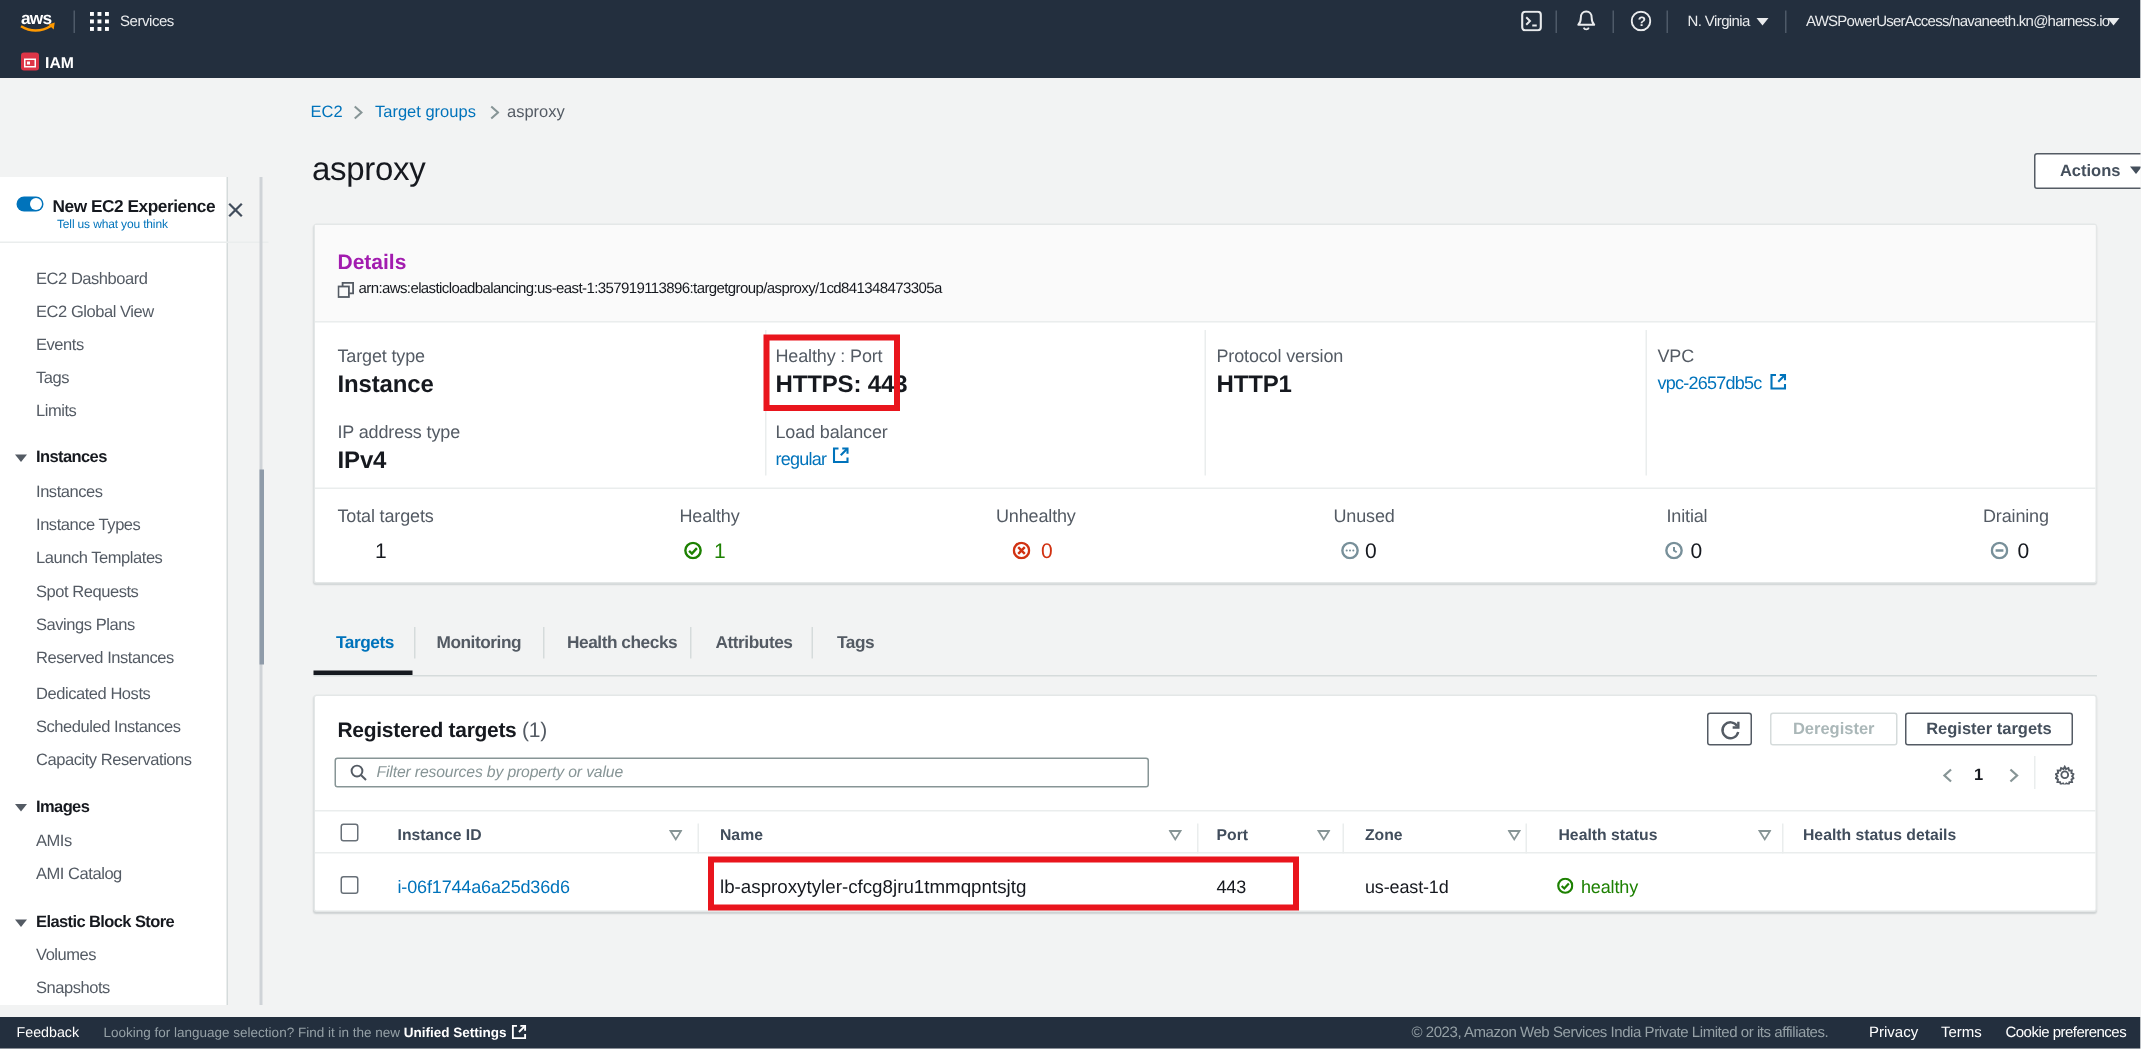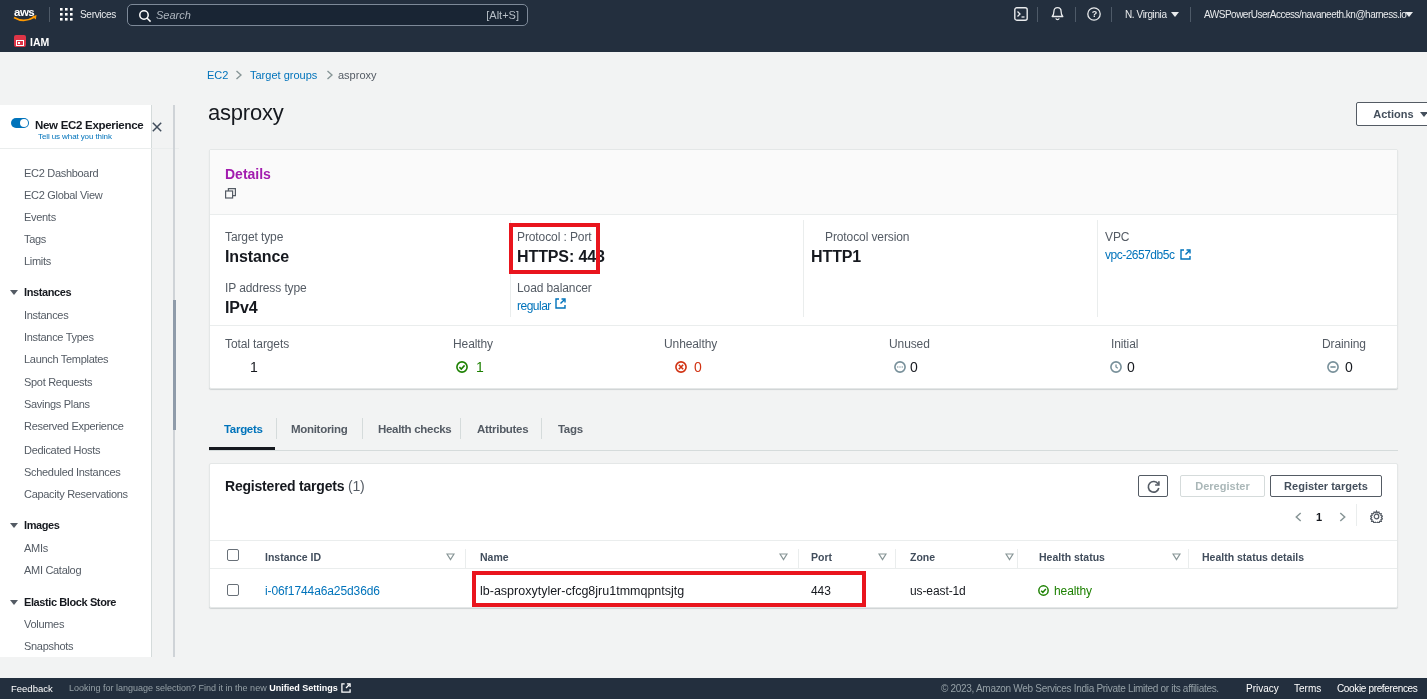--- a/index.html
+++ b/index.html
@@ -10,21 +10,21 @@
 
 #topnav { position:absolute; left:0; top:0; width:1427px; height:28px; background:#232f3e; }
 #iambar { position:absolute; left:0; top:28px; width:1427px; height:24px; background:#232f3e; }
 .navtxt { color:#e9ebed; font-size:10px; letter-spacing:-0.3px; }
 .vdiv { position:absolute; width:1px; background:#4e5a68; top:7px; height:15px; }
 #searchbox { position:absolute; left:127px; top:4px; width:401px; height:22px; background:#192534; border:1px solid #7d8998; border-radius:5px; }
 #searchbox .ph { position:absolute; left:28px; top:4px; font-style:italic; color:#aeb6bf; font-size:11px; }
 #searchbox .alt { position:absolute; right:8px; top:4px; color:#b7bfc7; font-size:11px; }
 
 
-#sidebar { position:absolute; left:0; top:105px; width:152px; height:552px; background:#fff; border-right:1px solid #d5dbdb;padding-left:48px; }
+#sidebar { position:absolute; left:0; top:118px; width:152px; height:552px; background:#fff; border-right:1px solid #d5dbdb;padding-left:48px; }
 #sidebar .navitem { position:absolute; left:24px; color:#545b64; font-size:11px; letter-spacing:-0.3px; }
 #sidebar .navhead { position:absolute; left:24px; color:#16191f; font-size:11px; font-weight:bold; letter-spacing:-0.4px; }
 .tri-down { position:absolute; width:0; height:0; border-left:4px solid transparent; border-right:4px solid transparent; border-top:5px solid #545b64; }
 
 
 #content { position:absolute; left:180px; top:52px; width:1247px; height:626px; }
 .link { color:#0073bb; text-decoration:none; }
 .card { position:absolute; background:#fff; border:1px solid #e4e7e7; border-radius:2px; box-shadow:0 1px 1px 0 rgba(0,28,36,.15); }
 .lbl { color:#545b64; font-size:12px; letter-spacing:-0.1px; }
 .val { color:#16191f; font-size:16px; letter-spacing:-0.1px; }
@@ -58,28 +58,20 @@
         <rect x="10" y="0" width="2.6" height="2.6"></rect>
       <rect x="0" y="5" width="2.6" height="2.6"></rect>
         <rect x="5" y="5" width="2.6" height="2.6"></rect>
         <rect x="10" y="5" width="2.6" height="2.6"></rect>
       <rect x="0" y="10" width="2.6" height="2.6"></rect>
         <rect x="5" y="10" width="2.6" height="2.6"></rect>
         <rect x="10" y="10" width="2.6" height="2.6"></rect>
     </g>
   </svg>
   <div class="abs navtxt" style="left:80px;top:9px">Services</div>
-  <div id="searchbox">
-    <svg class="abs" style="left:10px;top:4px" width="14" height="14" viewBox="0 0 14 14">
-      <circle cx="6" cy="6" r="4.2" stroke="#fff" stroke-width="1.5" fill="none"></circle>
-      <line x1="9.2" y1="9.2" x2="12.6" y2="12.6" stroke="#fff" stroke-width="1.5"></line>
-    </svg>
-    <span class="ph">Search</span>
-    <span class="alt">[Alt+S]</span>
-  </div>
 
   <svg class="abs" style="left:1014px;top:7px" width="14" height="14" viewBox="0 0 14 14">
     <rect x="0.8" y="0.8" width="12.4" height="12.4" rx="2" stroke="#e9ebed" stroke-width="1.4" fill="none"></rect>
     <path d="M3.5 4.5 L6 7 L3.5 9.5" stroke="#e9ebed" stroke-width="1.3" fill="none"></path>
     <line x1="7.5" y1="10" x2="10.5" y2="10" stroke="#e9ebed" stroke-width="1.3"></line>
   </svg>
   <div class="vdiv" style="left:1037px"></div>
   <svg class="abs" style="left:1050px;top:6px" width="15" height="16" viewBox="0 0 15 16">
     <path d="M7.5 1.6 C9.7 1.6 11.1 3.3 11.1 5.6 C11.1 8.4 11.9 9.6 12.8 10.5 H2.2 C3.1 9.6 3.9 8.4 3.9 5.6 C3.9 3.3 5.3 1.6 7.5 1.6 Z" stroke="#e9ebed" stroke-width="1.3" fill="none" stroke-linejoin="round"></path>
     <path d="M5.8 12.4 a1.8 1.8 0 0 0 3.4 0" stroke="#e9ebed" stroke-width="1.2" fill="none"></path>
@@ -125,21 +117,21 @@
   <div class="navitem" style="top:128px">Tags</div>
   <div class="navitem" style="top:150px">Limits</div>
 
   <div class="tri-down" style="left:10px;top:185px"></div>
   <div class="navhead" style="top:181px">Instances</div>
   <div class="navitem" style="top:204px">Instances</div>
   <div class="navitem" style="top:226px">Instance Types</div>
   <div class="navitem" style="top:248px">Launch Templates</div>
   <div class="navitem" style="top:271px">Spot Requests</div>
   <div class="navitem" style="top:293px">Savings Plans</div>
-  <div class="navitem" style="top:315px">Reserved Experience</div>
+  <div class="navitem" style="top:315px">Reserved Instances</div>
   <div class="navitem" style="top:339px">Dedicated Hosts</div>
   <div class="navitem" style="top:361px">Scheduled Instances</div>
   <div class="navitem" style="top:383px">Capacity Reservations</div>
 
   <div class="tri-down" style="left:10px;top:418px"></div>
   <div class="navhead" style="top:414px">Images</div>
   <div class="navitem" style="top:437px">AMIs</div>
   <div class="navitem" style="top:459px">AMI Catalog</div>
 
   <div class="tri-down" style="left:10px;top:495px"></div>
@@ -166,41 +158,42 @@
   <div class="abs" style="left:28px;top:48px;font-size:22px;color:#16191f;letter-spacing:-0.2px">asproxy</div>
   <div class="btn" style="left:1176px;top:50px;width:89px;height:24px;line-height:22px">Actions&nbsp;&nbsp;<span style="display:inline-block;width:0;height:0;border-left:4px solid transparent;border-right:4px solid transparent;border-top:5px solid #444f5c;vertical-align:1px"></span></div>
 
   <div class="card" style="left:29px;top:97px;width:1189px;height:240px">
     <div style="position:absolute;left:0;top:0;width:100%;height:65px;background:#fafafa;border-bottom:1px solid #eaeded"></div>
     <div class="abs" style="left:15px;top:16px;font-size:14px;font-weight:bold;color:#a21caf">Details</div>
     <svg class="abs" style="left:15px;top:38px" width="11" height="11" viewBox="0 0 11 11">
       <rect x="0.6" y="3" width="7" height="7" stroke="#545b64" stroke-width="1.2" fill="none"></rect>
       <path d="M3.4 3 V0.6 H10.4 V7.6 H7.8" stroke="#545b64" stroke-width="1.2" fill="none"></path>
     </svg>
+    <div class="abs" style="left:29px;top:37px;font-size:10px;letter-spacing:-0.4px;color:#16191f">arn:aws:elasticloadbalancing:us-east-1:357919113896:targetgroup/asproxy/1cd841348473305a</div>
 
     <div class="abs" style="left:300px;top:70px;width:1px;height:97px;background:#eaeded"></div>
     <div class="abs" style="left:593px;top:70px;width:1px;height:97px;background:#eaeded"></div>
     <div class="abs" style="left:887px;top:70px;width:1px;height:97px;background:#eaeded"></div>
 
     <div class="abs lbl" style="left:15px;top:80px">Target type</div>
     <div class="abs val" style="left:15px;top:98px;font-weight:bold">Instance</div>
     <div class="abs lbl" style="left:15px;top:131px">IP address type</div>
     <div class="abs val" style="left:15px;top:149px;font-weight:bold">IPv4</div>
 
-    <div class="abs lbl" style="left:307px;top:80px">Protocol : Port</div>
+    <div class="abs lbl" style="left:307px;top:80px">Healthy : Port</div>
     <div class="abs val" style="left:307px;top:98px;font-weight:bold">HTTPS: 443</div>
     <div class="abs lbl" style="left:307px;top:131px">Load balancer</div>
     <div class="abs" style="left:307px;top:149px;font-size:12px"><span class="link" style="letter-spacing:-0.5px">regular</span></div>
     <svg class="abs" style="left:345px;top:148px" width="11" height="11" viewBox="0 0 11 11">
       <path d="M4 1 H1 V10 H10 V7" stroke="#0073bb" stroke-width="1.4" fill="none"></path>
       <path d="M6.5 1 H10 V4.5" stroke="#0073bb" stroke-width="1.4" fill="none"></path>
       <line x1="9.6" y1="1.4" x2="5.5" y2="5.5" stroke="#0073bb" stroke-width="1.4"></line>
     </svg>
 
-    <div class="abs lbl" style="left:615px;top:80px">Protocol version</div>
+    <div class="abs lbl" style="left:601px;top:80px">Protocol version</div>
     <div class="abs val" style="left:601px;top:98px;font-weight:bold">HTTP1</div>
 
     <div class="abs lbl" style="left:895px;top:80px">VPC</div>
     <div class="abs" style="left:895px;top:98px;font-size:12px"><span class="link" style="letter-spacing:-0.5px">vpc-2657db5c</span></div>
     <svg class="abs" style="left:970px;top:99px" width="11" height="11" viewBox="0 0 11 11">
       <path d="M4 1 H1 V10 H10 V7" stroke="#0073bb" stroke-width="1.4" fill="none"></path>
       <path d="M6.5 1 H10 V4.5" stroke="#0073bb" stroke-width="1.4" fill="none"></path>
       <line x1="9.6" y1="1.4" x2="5.5" y2="5.5" stroke="#0073bb" stroke-width="1.4"></line>
     </svg>
 
@@ -263,20 +256,27 @@
 
     <div class="btn" style="left:928px;top:11px;width:30px;height:22px">
       <svg style="margin-top:3px" width="15" height="15" viewBox="0 0 15 15">
         <path d="M12.1 5 A5.3 5.3 0 1 0 12.8 9" stroke="#545b64" stroke-width="1.6" fill="none"></path>
         <path d="M12.9 2.2 V6 H9.1" stroke="#545b64" stroke-width="1.6" fill="none"></path>
       </svg>
     </div>
     <div class="btn" style="left:970px;top:11px;width:85px;height:22px;line-height:20px;border-color:#d5dbdb;color:#aab7b8">Deregister</div>
     <div class="btn" style="left:1060px;top:11px;width:112px;height:22px;line-height:20px">Register targets</div>
 
+    <div class="abs" style="left:13px;top:41px;width:543px;height:20px;border:1px solid #879596;border-radius:2px;background:#fff">
+      <svg class="abs" style="left:9px;top:3px" width="12" height="12" viewBox="0 0 12 12">
+        <circle cx="5" cy="5" r="3.6" stroke="#545b64" stroke-width="1.3" fill="none"></circle>
+        <line x1="7.8" y1="7.8" x2="11" y2="11" stroke="#545b64" stroke-width="1.3"></line>
+      </svg>
+      <span class="abs" style="left:27px;top:3px;font-size:10.5px;font-style:italic;color:#879596;letter-spacing:-0.1px">Filter resources by property or value</span>
+    </div>
 
     <svg class="abs" style="left:1085px;top:48px" width="7" height="10" viewBox="0 0 7 10">
         <path d="M5.7 1 L1.3 5 L5.7 9" stroke="#879596" stroke-width="1.5" fill="none"></path>
       </svg>
     <div class="abs" style="left:1106px;top:47px;font-size:11px;font-weight:bold;color:#16191f">1</div>
     <svg class="abs" style="left:1129px;top:48px" width="7" height="10" viewBox="0 0 7 10">
         <path d="M1.3 1 L5.7 5 L1.3 9" stroke="#879596" stroke-width="1.5" fill="none"></path>
       </svg>
     <div class="abs" style="left:1146px;top:40px;width:1px;height:22px;background:#eaeded"></div>
     <svg class="abs" style="left:1160px;top:46px" width="13" height="13" viewBox="0 0 16 16">

